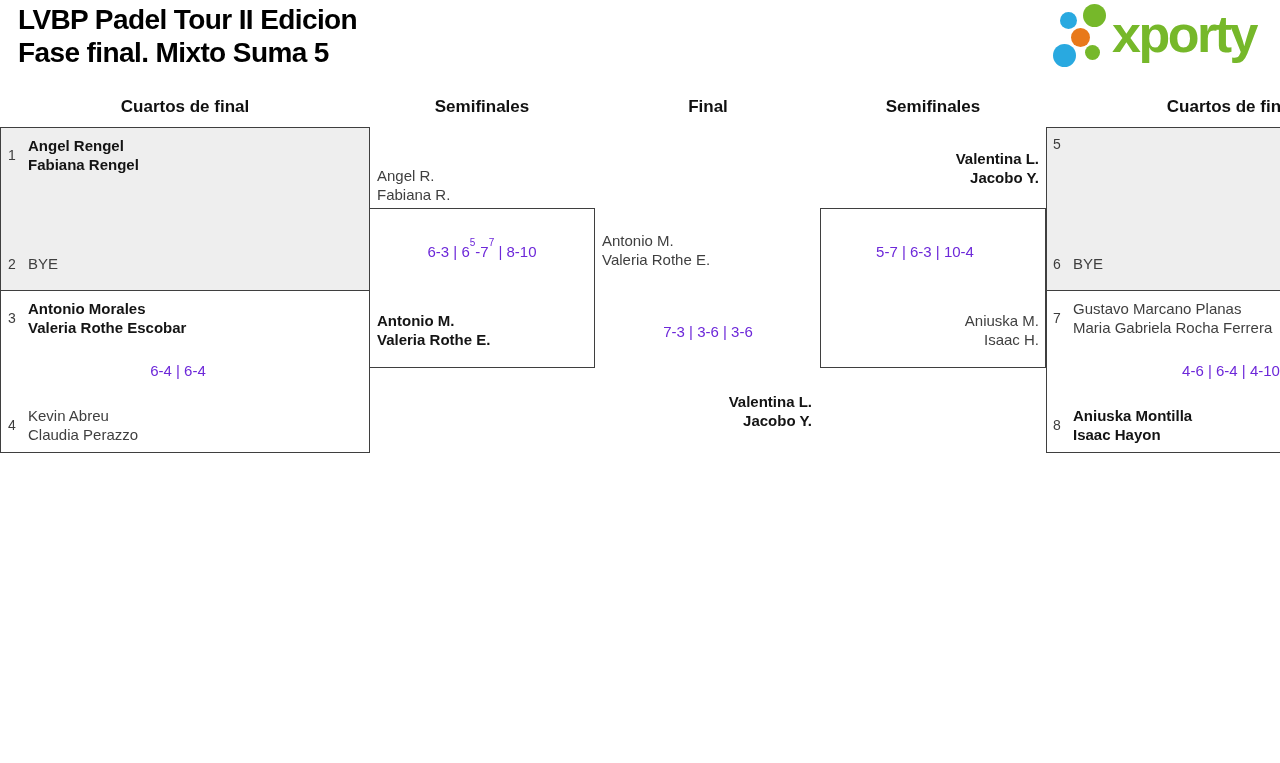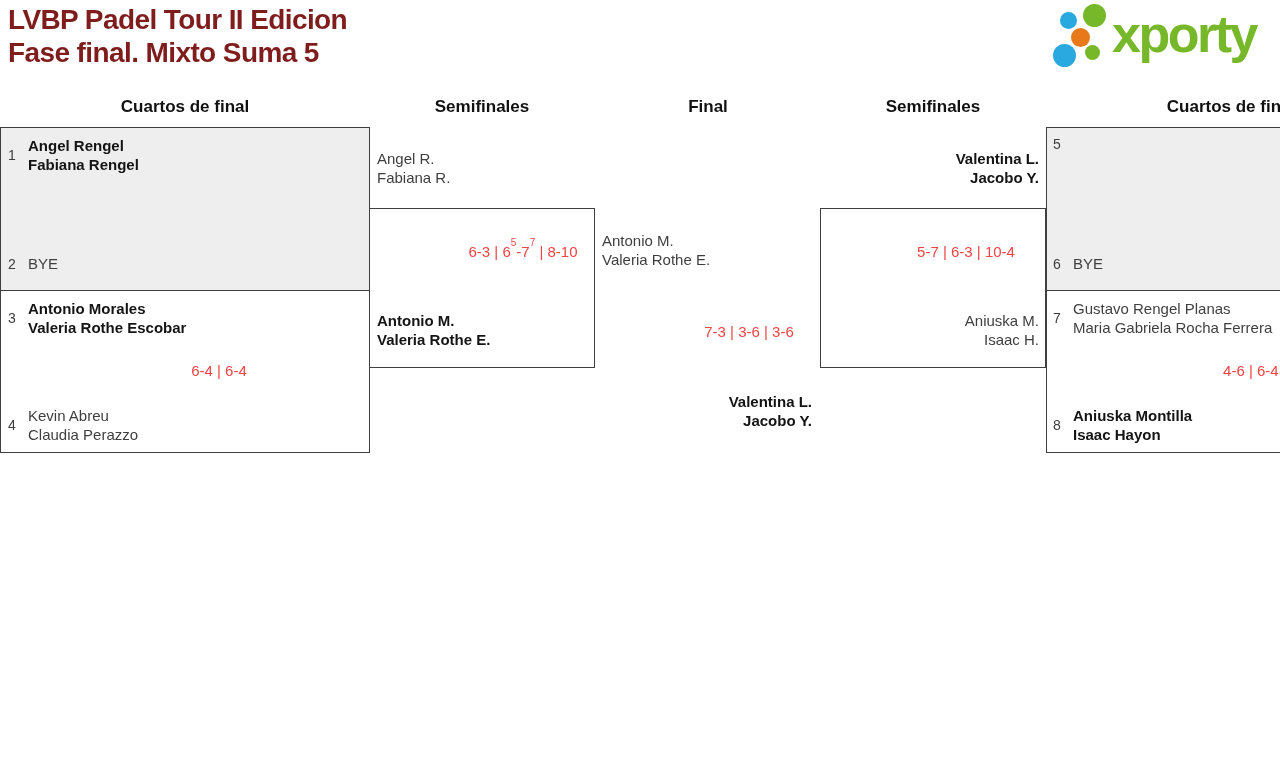--- a/index.html
+++ b/index.html
@@ -4,39 +4,39 @@
 <style>
   * { margin:0; padding:0; box-sizing:border-box; }
   html,body { background:#fff; }
   #app {
     position:relative; width:1280px; height:763px;
     overflow:hidden; background:#fff;
     font-family:"Liberation Sans","DejaVu Sans",sans-serif;
     color:#1c1c1c;
   }
   .title-line {
-    position:absolute; left:8px; font-size:28px; font-weight:700;
-    letter-spacing:-0.6px; color:#7f1d1d; white-space:nowrap;
+    position:absolute; left:18px; font-size:28px; font-weight:700;
+    letter-spacing:-0.6px; color:#000000; white-space:nowrap;
   }
   .round-header {
     position:absolute; top:96px; font-size:17px; font-weight:700;
     text-align:center; color:#111; white-space:nowrap; line-height:22px;
   }
   .match-box {
     position:absolute; border:1px solid #3f3f3f; background:#fff;
   }
   .match-box.shaded { background:#eeeeee; }
   .row { position:absolute; display:flex; gap:6px; align-items:center; }
   .seed { width:14px; font-size:14px; color:#3d3d3d; flex:0 0 auto; }
   .names { flex:1 1 auto; }
   .nm { font-size:15px; line-height:19px; white-space:nowrap; color:#3f3f3f; }
   .nm.bold { font-weight:700; color:#141414; }
   .score {
     position:absolute; text-align:center; font-size:15px; line-height:19px;
-    color:#ef4444; white-space:nowrap;margin-left:41px;
+    color:#6d28d9; white-space:nowrap;
   }
   .score sup { font-size:10px; line-height:0; position:relative; top:-5px; }
   .ralign { text-align:right; }
   .logo { position:absolute; left:1050px; top:2px; width:230px; height:70px; cursor:pointer; }
   .dot { position:absolute; border-radius:50%; }
   .logo-text {
     position:absolute; left:1112px; top:6px; font-size:52px; font-weight:700;
     letter-spacing:-2.5px; line-height:56px; white-space:nowrap;
   }
 </style>
@@ -93,21 +93,21 @@
   </div>
   <div class="score" style="left:0;width:356px;top:361px">6-4 | 6-4</div>
   <div class="row" style="left:8px;top:406px">
     <span class="seed">4</span>
     <div class="names">
       <div class="nm">Kevin Abreu</div>
       <div class="nm">Claudia Perazzo</div>
     </div>
   </div>
 
-  <div class="row" style="left:377px;top:149px">
+  <div class="row" style="left:377px;top:166px">
     <div class="names">
       <div class="nm">Angel R.</div>
       <div class="nm">Fabiana R.</div>
     </div>
   </div>
   <div class="score" style="left:369px;width:226px;top:242px">6-3 | 6<sup>5</sup>-7<sup>7</sup> | 8-10</div>
   <div class="row" style="left:377px;top:311px">
     <div class="names">
       <div class="nm bold">Antonio M.</div>
       <div class="nm bold">Valeria Rothe E.</div>
@@ -148,21 +148,21 @@
   <div class="row" style="left:1053px;top:254px">
     <span class="seed">6</span>
     <div class="names">
       <div class="nm">BYE</div>
     </div>
   </div>
 
   <div class="row" style="left:1053px;top:299px">
     <span class="seed">7</span>
     <div class="names">
-      <div class="nm">Gustavo Rengel Planas</div>
+      <div class="nm">Gustavo Marcano Planas</div>
       <div class="nm">Maria Gabriela Rocha Ferrera</div>
     </div>
   </div>
   <div class="score" style="left:1046px;width:370px;top:361px">4-6 | 6-4 | 4-10</div>
   <div class="row" style="left:1053px;top:406px">
     <span class="seed">8</span>
     <div class="names">
       <div class="nm bold">Aniuska Montilla</div>
       <div class="nm bold">Isaac Hayon</div>
     </div>

